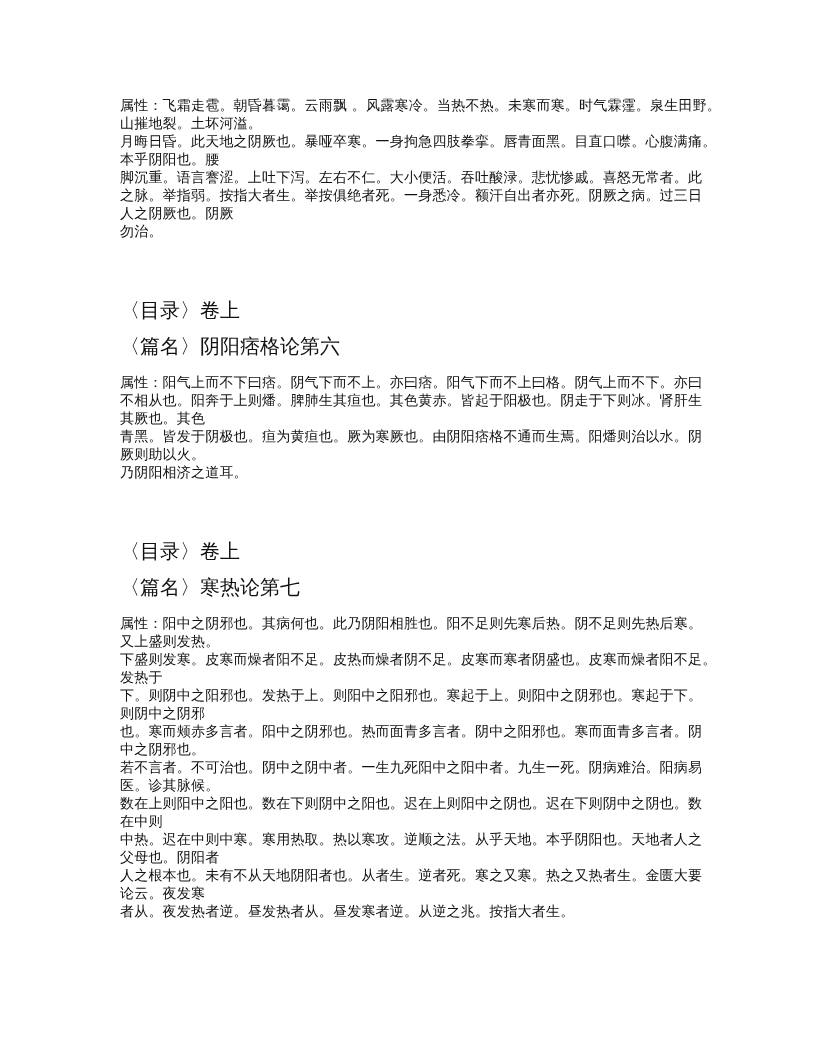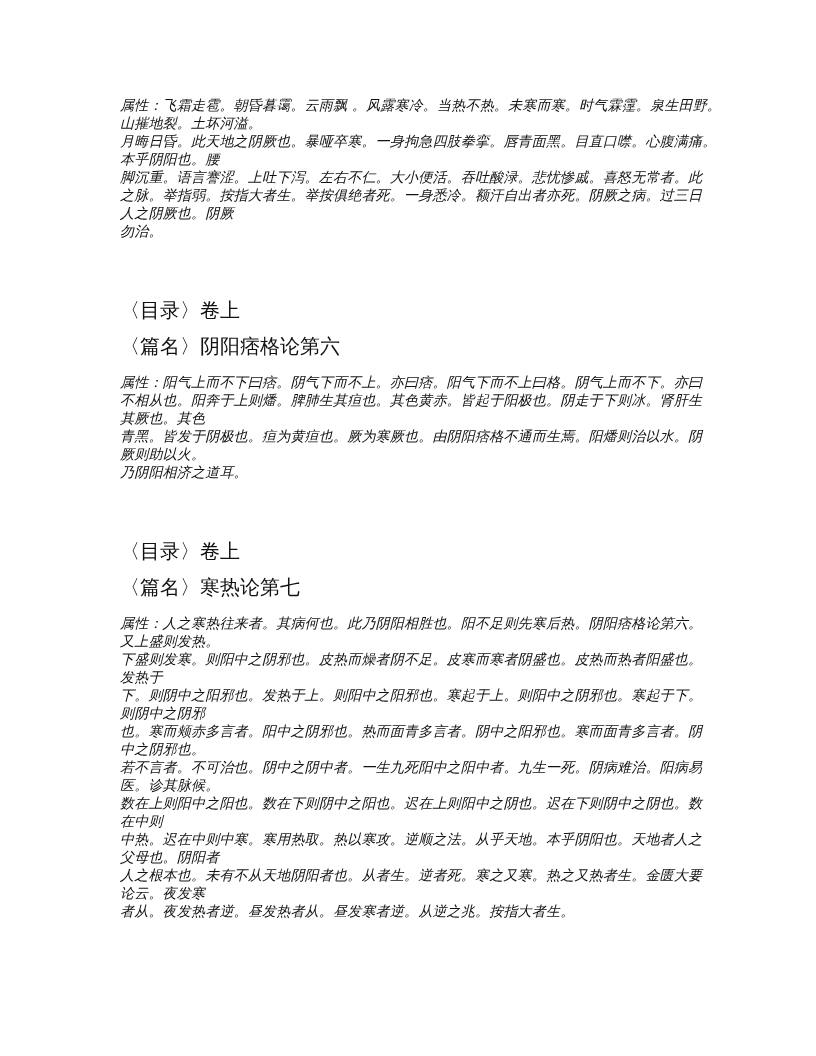--- a/index.html
+++ b/index.html
@@ -3,21 +3,21 @@
 <meta charset="utf-8">
 <style>
   html, body { margin: 0; padding: 0; background: #ffffff; }
   body {
     width: 816px; height: 1056px; position: relative; overflow: hidden;
     font-family: "DejaVu Serif", "Liberation Serif", serif;
     color: #111111;
   }
   .page { position: absolute; left: 120px; top: 96px; width: 580px; }
   .line { font-size: 14px; line-height: 18px; white-space: nowrap; letter-spacing: 0.2px; }
-  .para { margin: 0; font-style: italic; }
+  .para { margin: 0; }
   .section { }
   .gap-big { height: 54px; }
   .gap-small { height: 18px; }
   .heading { font-size: 20px; line-height: 18px; }
 </style>
 </head>
 <body>
 
 <div class="page">
 
@@ -52,23 +52,23 @@
   </div>
 
   <div class="gap-big"></div>
 
   <div class="section" style="margin-top:7px;">
     <div class="heading">〈目录〉卷上</div>
     <div class="gap-small"></div>
     <div class="heading">〈篇名〉寒热论第七</div>
     <div class="gap-small"></div>
     <div class="para">
-      <div class="line">属性：人之寒热往来者。其病何也。此乃阴阳相胜也。阳不足则先寒后热。阴阳痞格论第六。</div>
+      <div class="line">属性：阳中之阴邪也。其病何也。此乃阴阳相胜也。阳不足则先寒后热。阴不足则先热后寒。</div>
       <div class="line">又上盛则发热。</div>
-      <div class="line">下盛则发寒。则阳中之阴邪也。皮热而燥者阴不足。皮寒而寒者阴盛也。皮热而热者阳盛也。</div>
+      <div class="line">下盛则发寒。皮寒而燥者阳不足。皮热而燥者阴不足。皮寒而寒者阴盛也。皮寒而燥者阳不足。</div>
       <div class="line">发热于</div>
       <div class="line">下。则阴中之阳邪也。发热于上。则阳中之阳邪也。寒起于上。则阳中之阴邪也。寒起于下。</div>
       <div class="line">则阴中之阴邪</div>
       <div class="line">也。寒而颊赤多言者。阳中之阴邪也。热而面青多言者。阴中之阳邪也。寒而面青多言者。阴</div>
       <div class="line">中之阴邪也。</div>
       <div class="line">若不言者。不可治也。阴中之阴中者。一生九死阳中之阳中者。九生一死。阴病难治。阳病易</div>
       <div class="line">医。诊其脉候。</div>
       <div class="line">数在上则阳中之阳也。数在下则阴中之阳也。迟在上则阳中之阴也。迟在下则阴中之阴也。数</div>
       <div class="line">在中则</div>
       <div class="line">中热。迟在中则中寒。寒用热取。热以寒攻。逆顺之法。从乎天地。本乎阴阳也。天地者人之</div>

